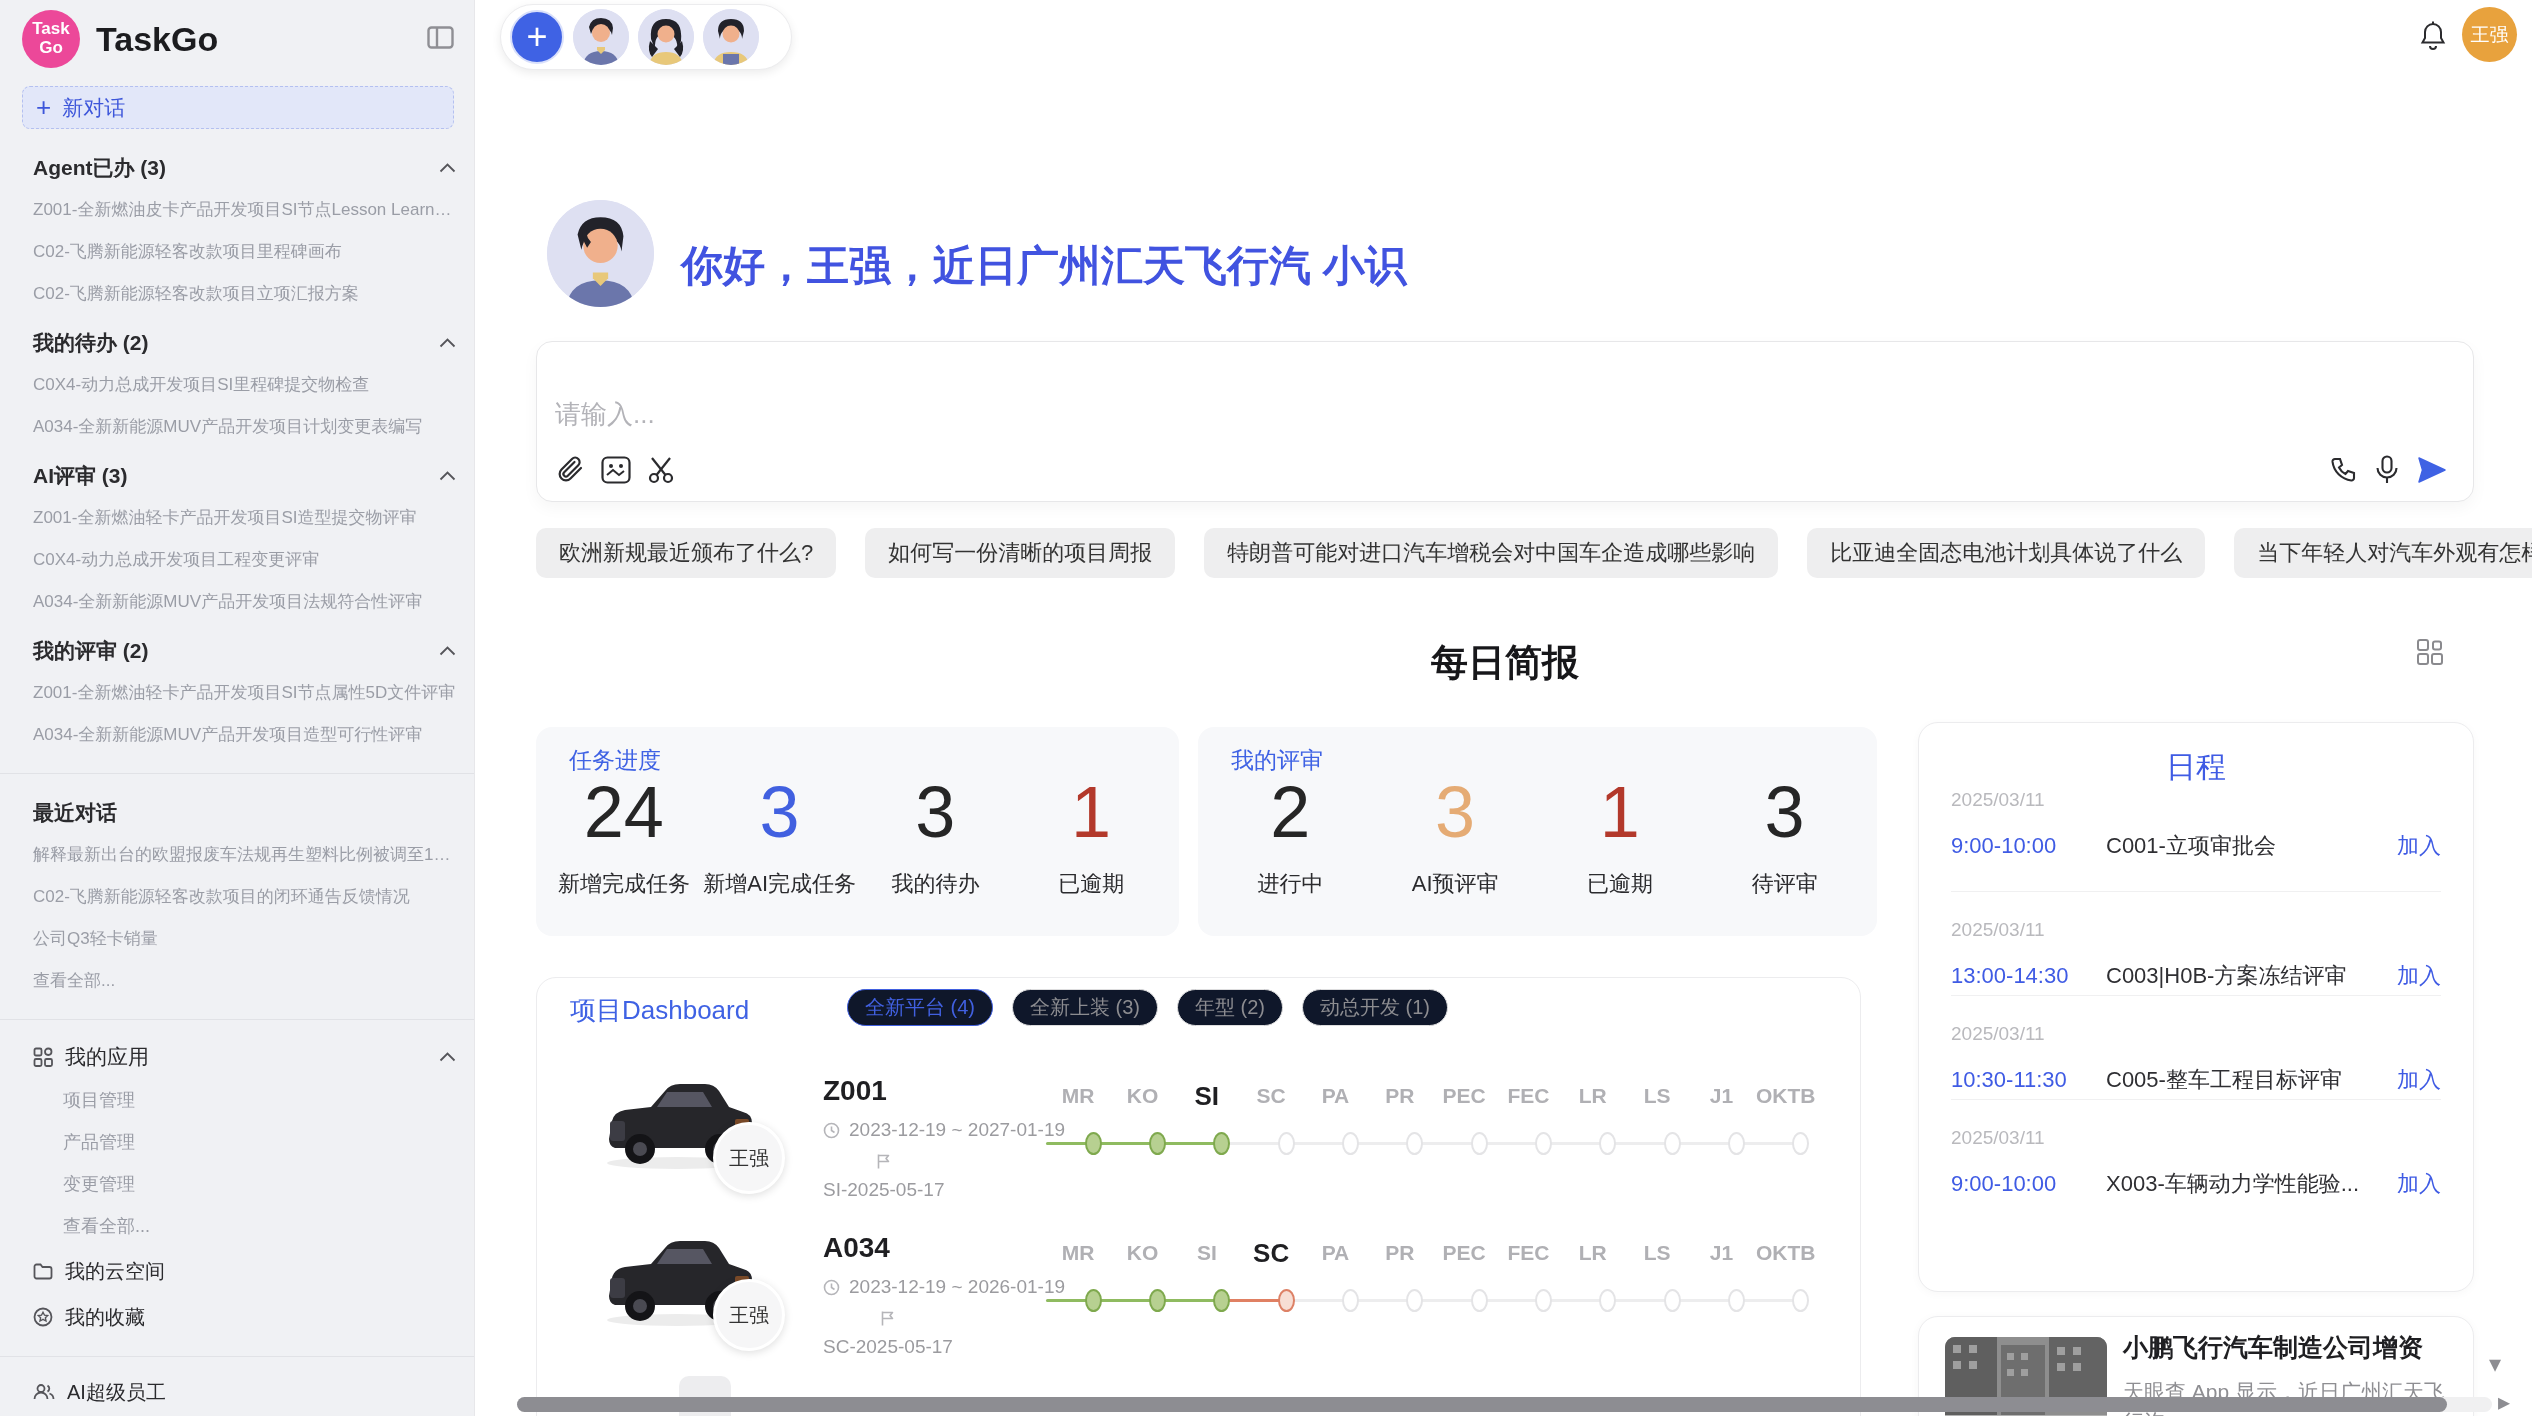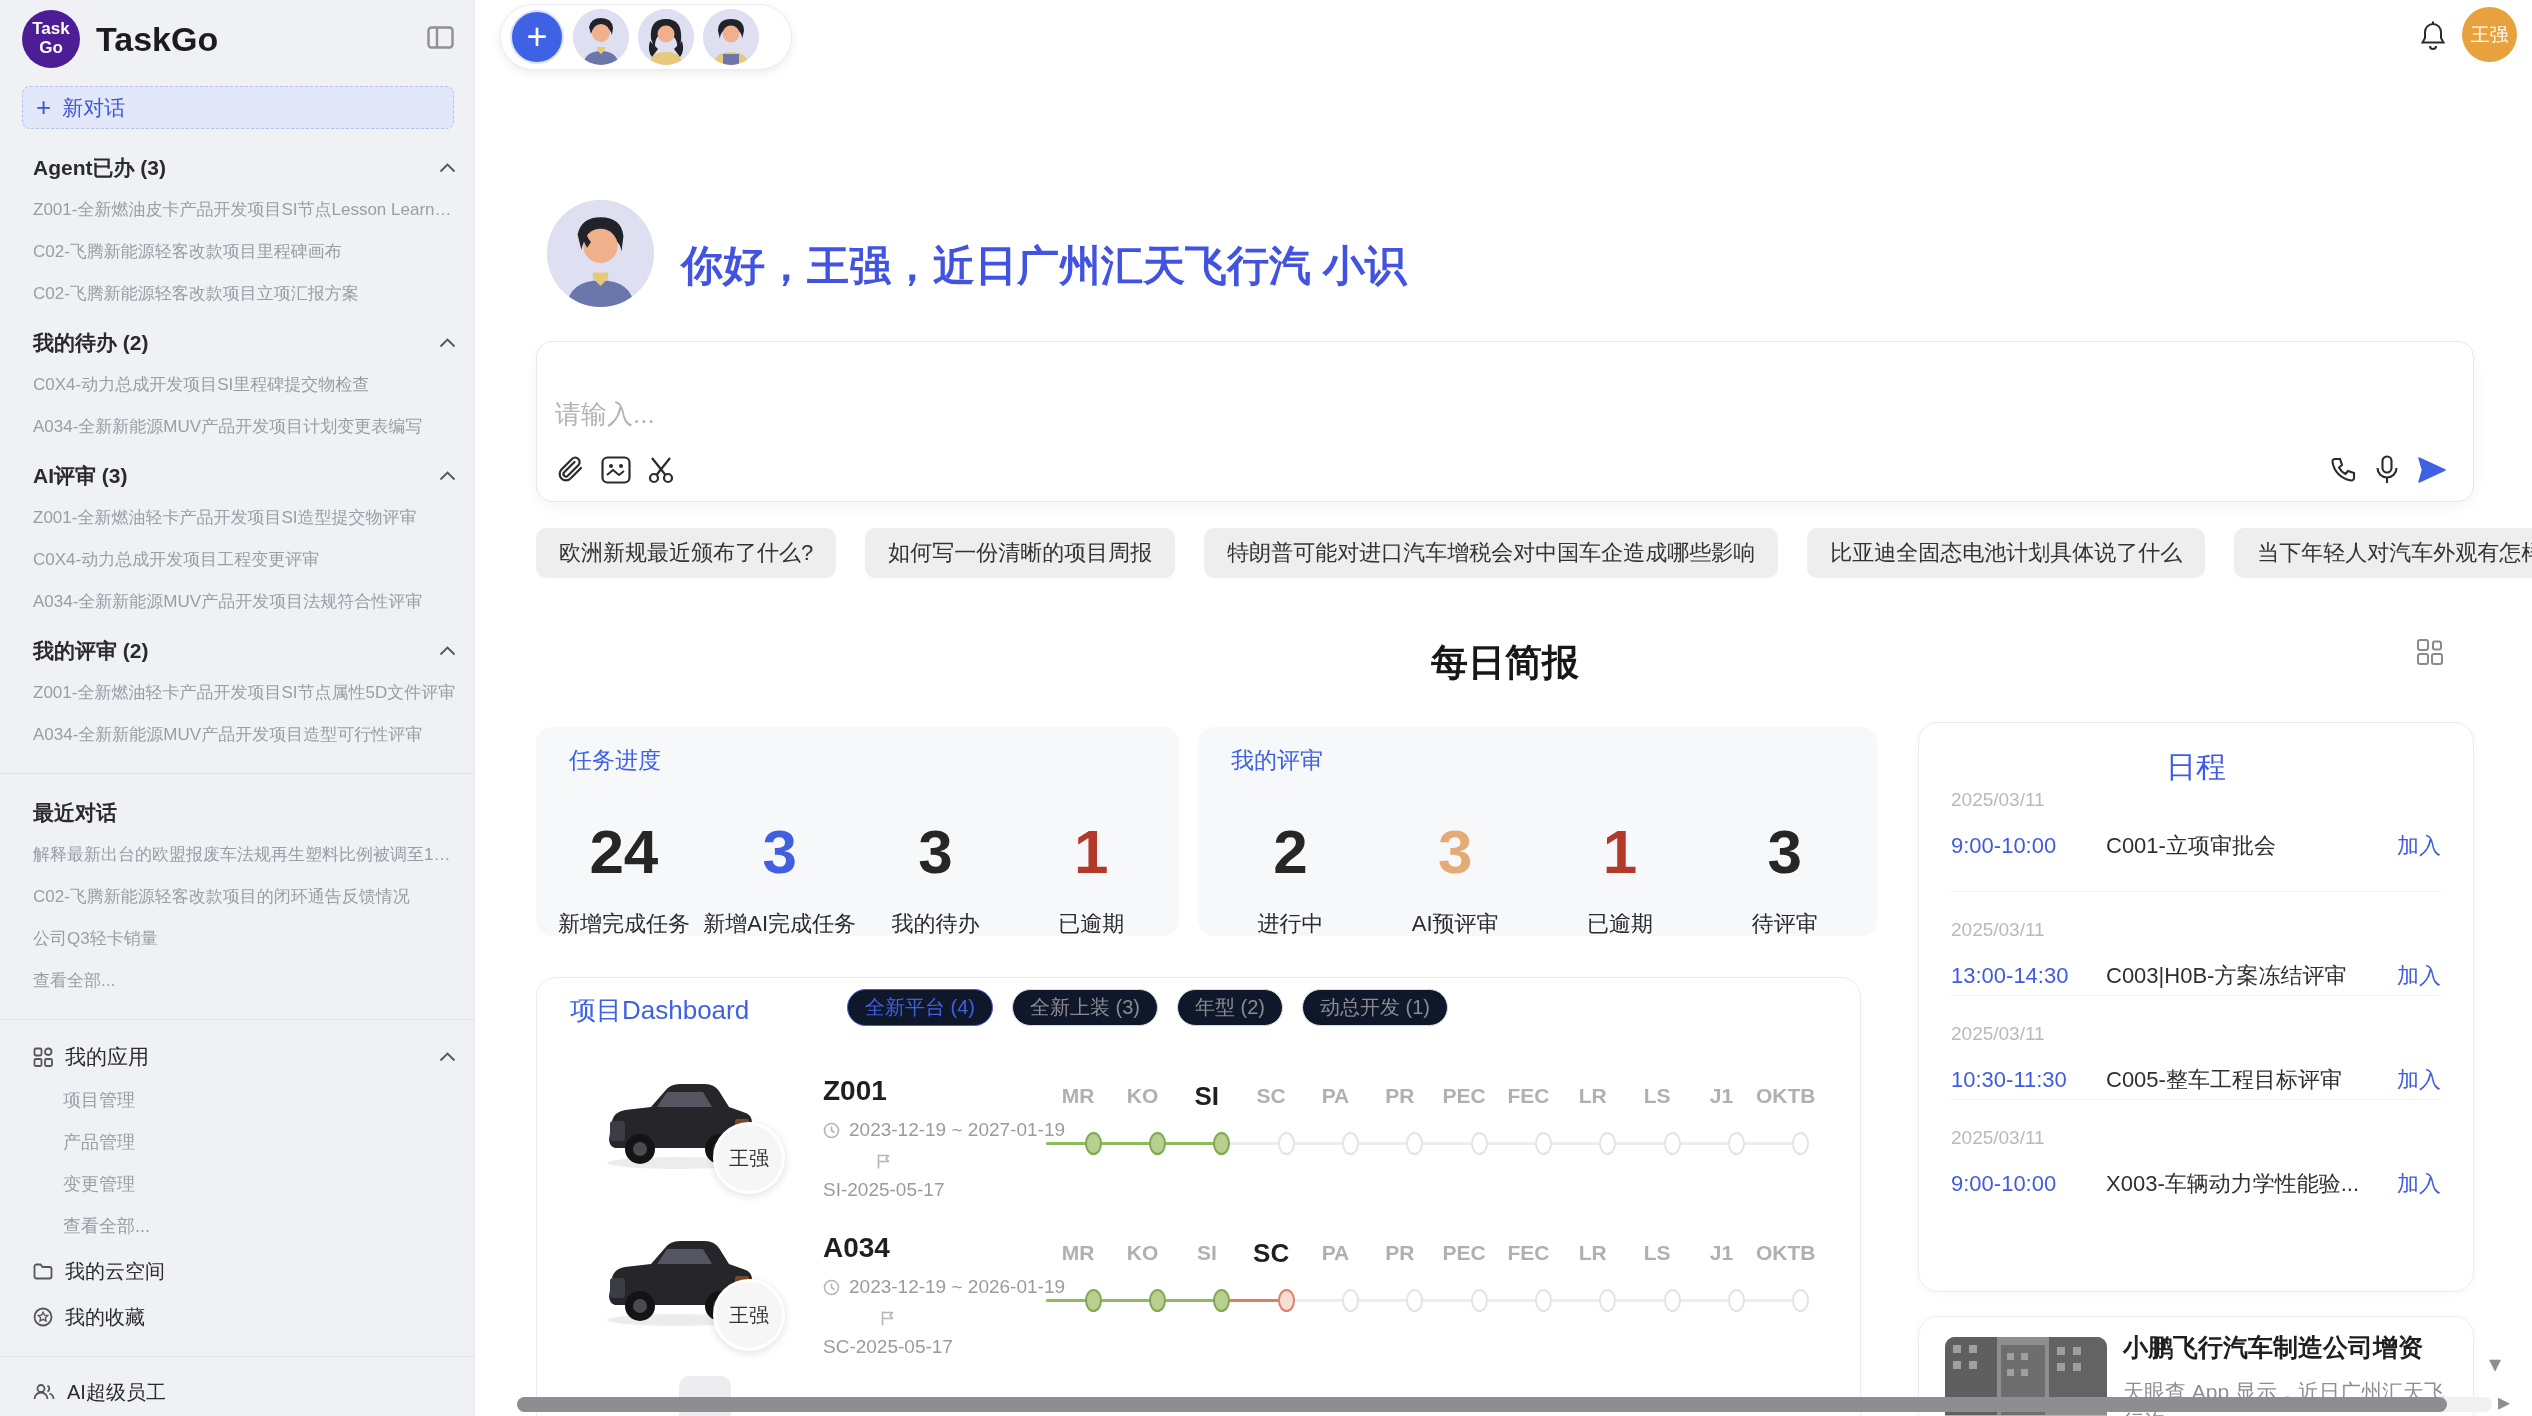--- a/index.html
+++ b/index.html
@@ -4,21 +4,21 @@
 <style>
   html,body{margin:0;padding:0;background:#fff;}
   *{box-sizing:border-box;}
   #root{position:relative;width:2532px;height:1416px;overflow:hidden;background:#fff;
         font-family:"Liberation Sans",sans-serif;color:#222;}
 
   
   #sidebar{position:absolute;left:0;top:0;width:475px;height:1416px;background:#f0f1f4;
            border-right:1px solid #e7e7ea;overflow:hidden;}
   .side-head{display:flex;align-items:center;padding:10px 20px 0 22px;}
-  .logo{width:58px;height:58px;border-radius:50%;background:#4c1d95;color:#fff;display:flex;
+  .logo{width:58px;height:58px;border-radius:50%;background:#ec4899;color:#fff;display:flex;
         flex-direction:column;align-items:center;justify-content:center;font-size:17px;
         font-weight:bold;line-height:1.1;flex:0 0 auto;}
   .app-title{font-size:34px;font-weight:bold;color:#1c1c1f;margin-left:16px;}
   .collapse{position:absolute;right:20px;top:26px;cursor:pointer;}
   .new-chat{margin:18px 20px 0 22px;height:43px;display:flex;align-items:center;gap:11px;
             padding-left:13px;background:#e2e7f9;border:1px dashed #b4c0f0;border-radius:8px;
             color:#3d56da;font-size:21px;cursor:pointer;}
   .new-chat .plus{font-size:26px;line-height:1;margin-top:-2px;}
   .side-body{padding:0 18px 0 33px;}
   .sec-h{margin-top:28px;display:flex;align-items:center;justify-content:space-between;
@@ -71,21 +71,21 @@
   
   #brief-title{position:absolute;left:536px;top:638px;width:1938px;text-align:center;
                font-size:37px;font-weight:bold;color:#17171a;}
   #brief-grid{position:absolute;left:2416px;top:638px;cursor:pointer;}
   .stat-card{position:absolute;top:727px;height:209px;background:#f7f8fa;border-radius:16px;}
   #stat1{left:536px;width:643px;}
   #stat2{left:1198px;width:679px;}
   .stat-title{position:absolute;left:33px;top:18px;font-size:23px;color:#3f62e4;}
   .stat-row{position:absolute;left:10px;right:10px;top:52px;display:flex;}
   .stat-cell{flex:1;text-align:center;}
-  .stat-val{font-size:62px;font-weight:700;line-height:66px;margin-top:40px;}
+  .stat-val{font-size:72px;font-weight:400;line-height:66px;}
   .stat-lab{margin-top:24px;font-size:22px;color:#2b2b2e;}
   .v-dark{color:#262626;} .v-blue{color:#4160e0;} .v-red{color:#b3392b;} .v-orange{color:#e5ab74;}
 
   
   #dash{position:absolute;left:536px;top:977px;width:1325px;height:500px;background:#fff;
         border:1px solid #ececee;border-radius:20px;}
   #dash-title{position:absolute;left:33px;top:15px;font-size:26px;color:#3f62e4;}
   #dash-pills{position:absolute;left:310px;top:11px;display:flex;gap:19px;}
   .pill{height:37px;display:flex;align-items:center;padding:0 17px;border-radius:19px;
         border:1px solid #ddddde;color:#8c8c90;font-size:20px;white-space:nowrap;cursor:pointer;background:#0f172a;}

